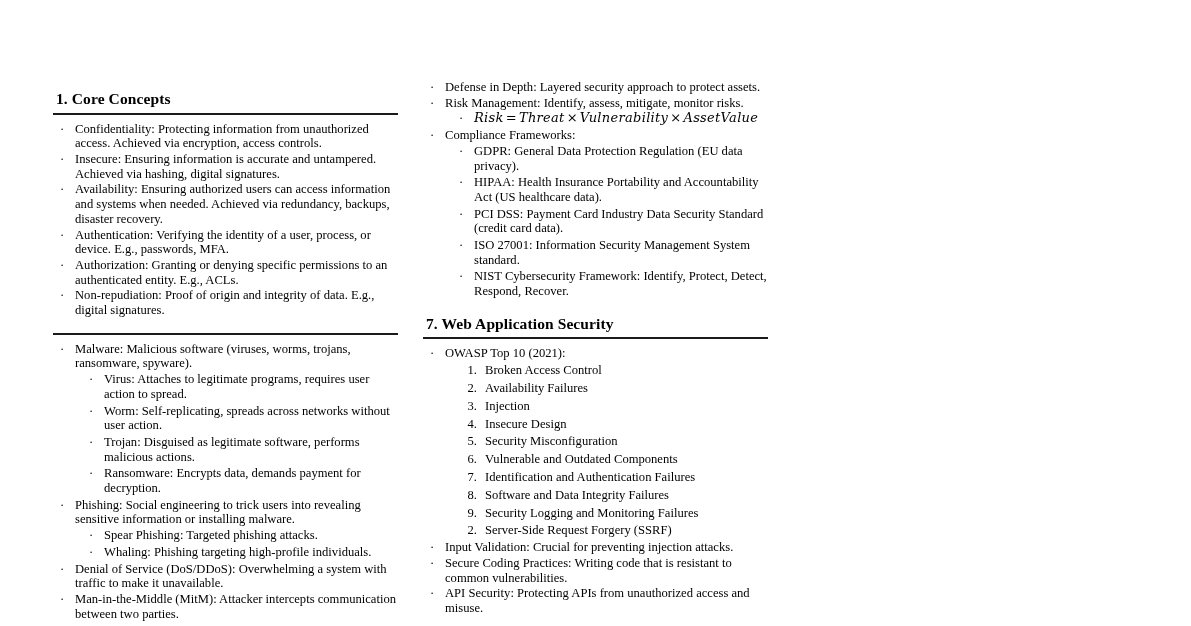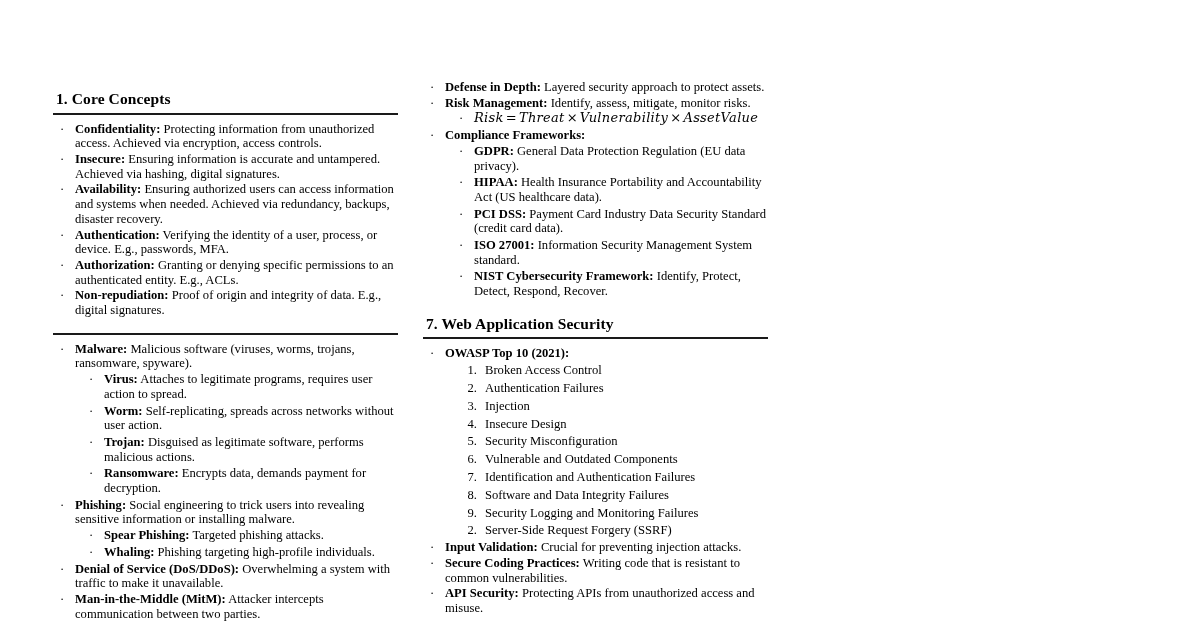--- a/index.html
+++ b/index.html
@@ -104,21 +104,21 @@
   ol.numlist > li > .num {
     position: absolute;
     left: 0;
     top: 0;
     width: 32px;
     text-align: right;
     font-size: 12.6px;
     line-height: 16.3px;
   }
 
-  .term { font-weight: bold; }
+  .term { font-weight: normal; }
 
   .math {
     font-family: "DejaVu Serif", "Liberation Serif", serif;
     font-style: italic;
     font-size: 13px;
     letter-spacing: .3px;
     white-space: nowrap;
   }
   .math .op {
     font-style: normal;
@@ -250,21 +250,21 @@
       <div class="rule"></div>
 
       <ul class="lvl1">
         <li>
           <span class="bullet">·</span><span class="term">OWASP Top 10 (2021):</span><span></span>
           <ol class="numlist">
             <li>
               <span class="num">1.</span><span>Broken Access Control</span>
             </li>
             <li>
-              <span class="num">2.</span><span>Authentication Failures</span>
+              <span class="num">2.</span><span>Availability Failures</span>
             </li>
             <li>
               <span class="num">3.</span><span>Injection</span>
             </li>
             <li>
               <span class="num">4.</span><span>Insecure Design</span>
             </li>
             <li>
               <span class="num">5.</span><span>Security Misconfiguration</span>
             </li>

